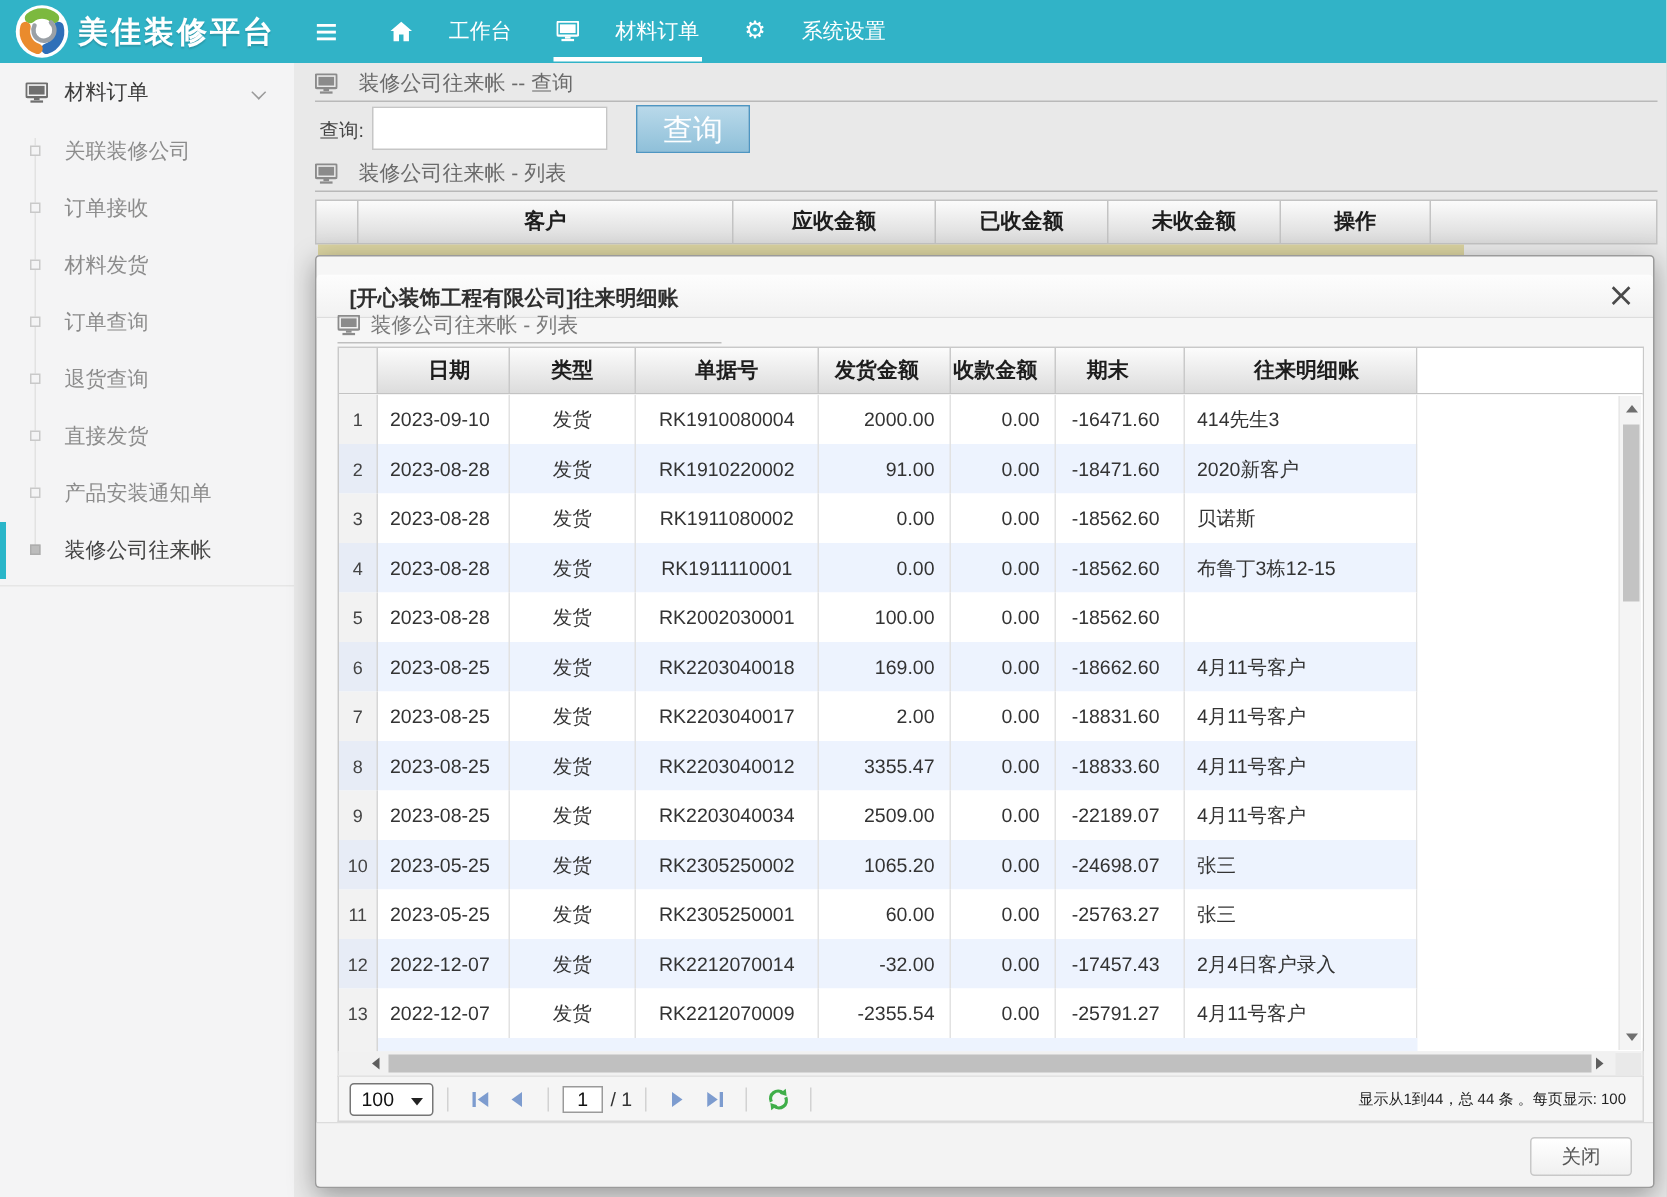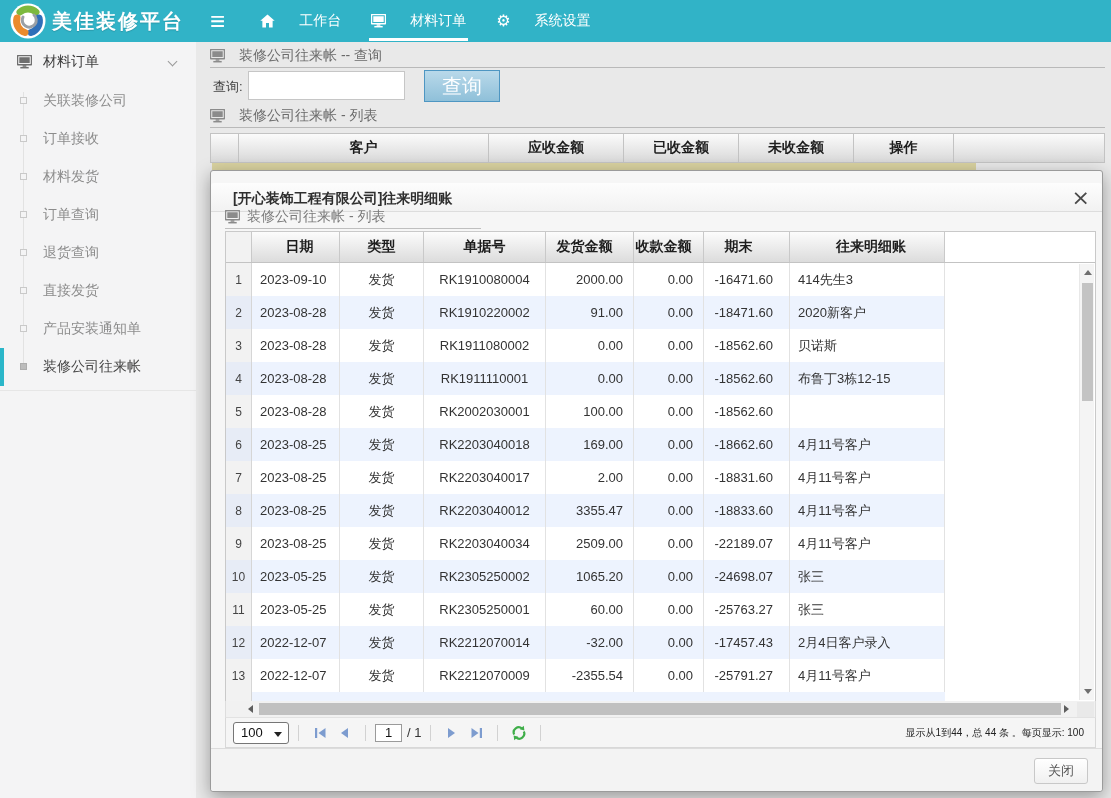--- a/index.html
+++ b/index.html
@@ -101,21 +101,21 @@
   .psel .caret { position:absolute; right:6px; top:9px; width:0; height:0; border-left:4px solid transparent; border-right:4px solid transparent; border-top:5px solid #222; }
   .pdiv { width:1px; height:16px; background:#d2d2d2; margin:0 9px; }
   .pbtn { display:flex; align-items:center; justify-content:center; width:18px; height:18px; margin:0 3px; cursor:pointer; }
   .pg-input { width:27px; height:18px; border:1px solid #9a9a9a; text-align:center; font-size:13px; font-family:inherit; background:#fff; color:#111; }
   .pg-of { font-size:13px; color:#333; margin-left:5px; }
   .refresh { margin:0 4px; display:flex; cursor:pointer; }
   .psummary { margin-left:auto; font-size:10px; color:#222; padding-right:4px; }
 
   
   .m-footer { position:absolute; left:0; right:0; bottom:0; height:43px; background:#f3f3f3; border-top:1px solid #dcdcdc; border-radius:0 0 3px 3px; }
-  .close-btn { position:absolute; right:14px; top:9px; width:54px; height:26px; background:linear-gradient(#ffffff,#f0f0f0); border:1px solid #c8c8c8; border-radius:3px; font-size:13px; color:#555; font-family:inherit; cursor:pointer; }
+  .close-btn { position:absolute; right:14px; top:9px; width:68px; height:26px; background:linear-gradient(#ffffff,#f0f0f0); border:1px solid #c8c8c8; border-radius:3px; font-size:13px; color:#555; font-family:inherit; cursor:pointer; }
 </style>
 </head>
 <body>
 
 <div class="page">
 
   <div class="topbar">
     <svg class="logo" viewBox="0 0 36 36">
       <circle cx="18" cy="18" r="17.5" fill="#ffffff"></circle>
       <g fill="none" stroke-linecap="round">

